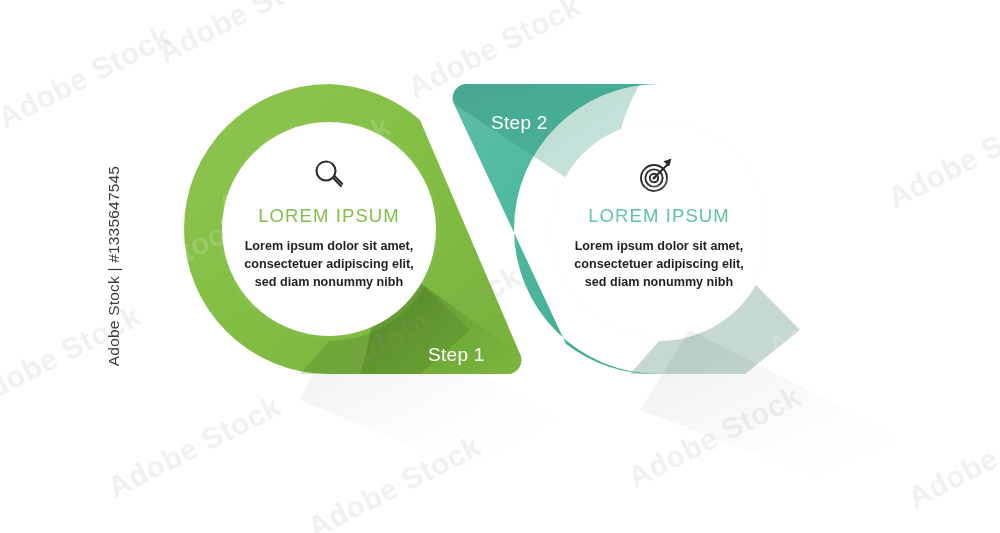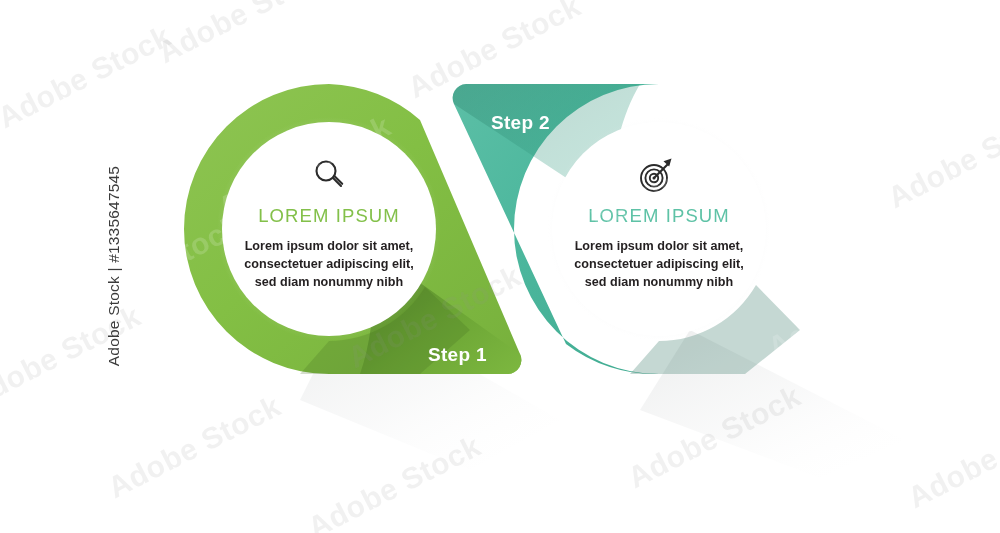--- a/index.html
+++ b/index.html
@@ -60,21 +60,21 @@
     font-size:12.6px;
     font-weight:700;
     color:#231f20;
     line-height:1.42;
     margin:12px;
   }
   .step-label{
     position:absolute;
     color:#ffffff;
     font-size:19px;
-    font-weight:700;
+    font-weight:400;
     letter-spacing:.3px;
     z-index:5;
     white-space:nowrap;
   }
 </style>
 </head>
 <body>
 
 <div id="stage">
 

